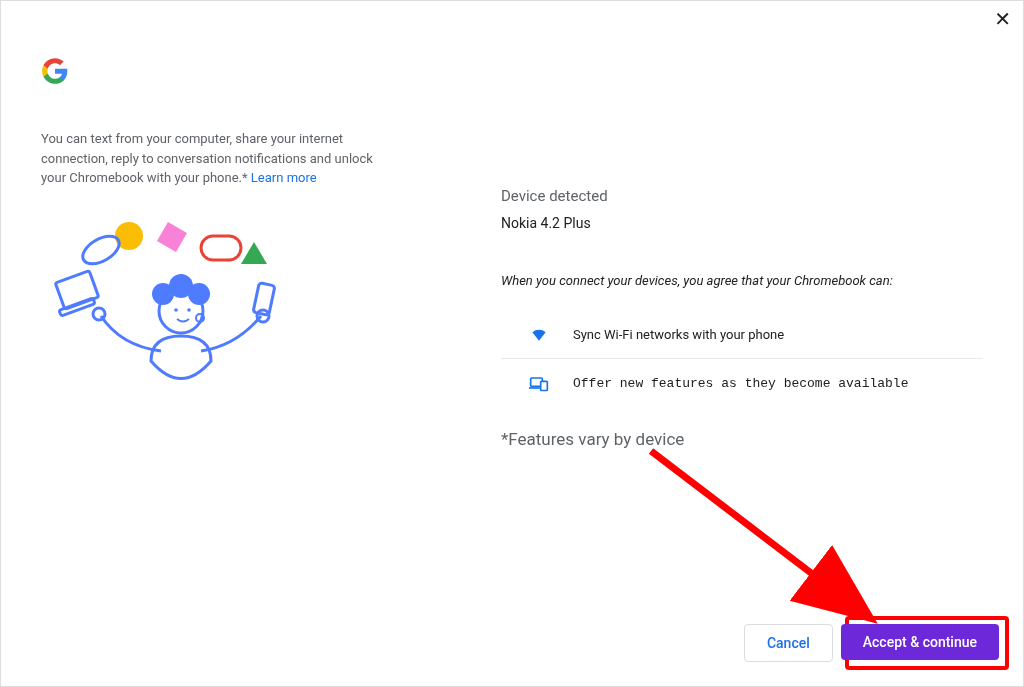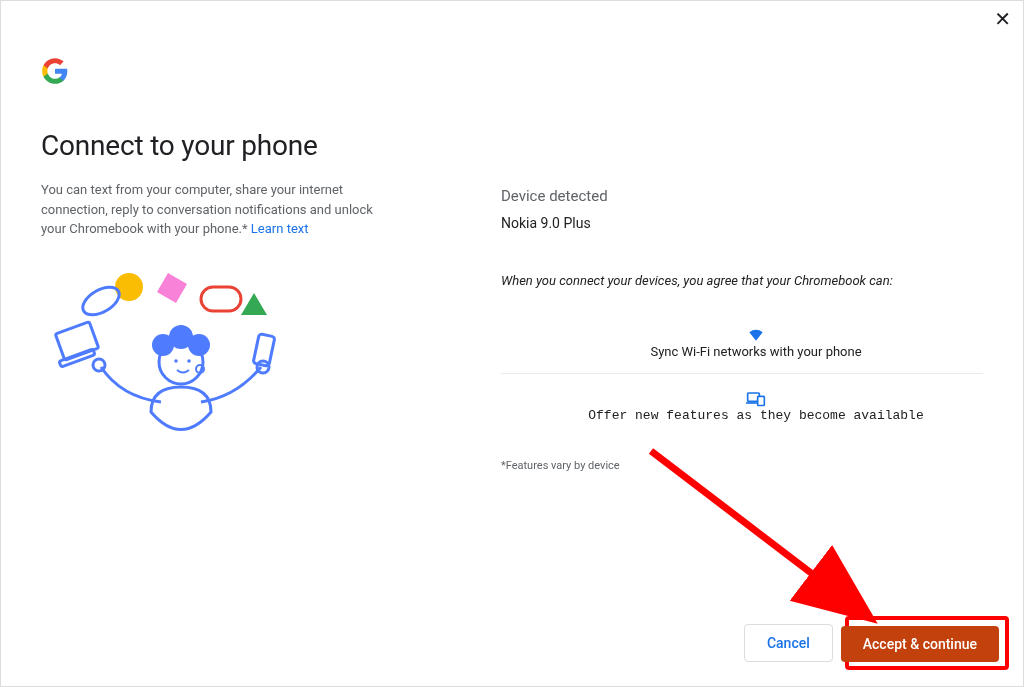--- a/index.html
+++ b/index.html
@@ -77,63 +77,63 @@
       color: #202124;
       margin-bottom: 22px;
       font-style: italic;
     }
     .feature-list {
       border-bottom: none;
     }
     .feature-item {
       display: flex;
       align-items: center;
+      gap: 24px;
       padding: 14px 0 14px 28px;
       border-bottom: 1px solid #e8eaed;
-      flex-direction: column;
     }
     .feature-item:last-of-type { border-bottom: none; font-family: Liberation Mono, monospace; }
     .feature-icon {
       width: 20px;
       height: 20px;
       flex-shrink: 0;
     }
     .feature-text {
       font-size: 13px;
       color: #202124;
     }
     .footnote {
-      font-size: 11px;
+      font-size: 17px;
       color: #5f6368;
       margin-top: 22px;
     }
     .footer {
       position: absolute;
       bottom: 24px;
       right: 24px;
       display: flex;
       gap: 8px;
-      align-items: flex-end;
+      align-items: flex-start;
     }
     .btn {
       font-family: inherit;
       font-size: 14px;
       padding: 10px 22px;
       border-radius: 4px;
       cursor: pointer;
       border: none;
       font-weight: 500;
     }
     .btn-cancel {
       background: #fff;
       color: #1a73e8;
       border: 1px solid #dadce0;
     }
     .btn-primary {
-      background: #c2410c;
+      background: #6d28d9;
       color: #fff;
     }
     .highlight-box {
       position: absolute;
       bottom: 16px;
       right: 14px;
       width: 164px;
       height: 54px;
       border: 4px solid #ff0000;
       border-radius: 4px;
@@ -155,23 +155,22 @@
 
 <div class="content">
   <div class="left-panel">
     <svg class="google-logo" viewBox="0 0 48 48">
       <path fill="#4285F4" d="M45.12 24.5c0-1.56-.14-3.06-.4-4.5H24v8.51h11.84c-.51 2.75-2.06 5.08-4.39 6.64v5.52h7.11c4.16-3.83 6.56-9.47 6.56-16.17z"></path>
       <path fill="#34A853" d="M24 46c5.94 0 10.92-1.97 14.56-5.33l-7.11-5.52c-1.97 1.32-4.49 2.1-7.45 2.1-5.73 0-10.58-3.87-12.31-9.07H4.34v5.7C7.96 41.07 15.4 46 24 46z"></path>
       <path fill="#FBBC05" d="M11.69 28.18C11.25 26.86 11 25.45 11 24s.25-2.86.69-4.18v-5.7H4.34C2.85 17.09 2 20.45 2 24c0 3.55.85 6.91 2.34 9.88l7.35-5.7z"></path>
       <path fill="#EA4335" d="M24 10.75c3.23 0 6.13 1.11 8.41 3.29l6.31-6.31C34.91 4.18 29.93 2 24 2 15.4 2 7.96 6.93 4.34 14.12l7.35 5.7c1.73-5.2 6.58-9.07 12.31-9.07z"></path>
     </svg>
 
-    <h1 class="title">Connect to your phone</h1>
     <p class="subtitle">
-      <span>You can text from your computer, share your internet connection, reply to conversation notifications and unlock your Chromebook with your phone.* </span><a class="learn-more">Learn text</a>
+      <span>You can text from your computer, share your internet connection, reply to conversation notifications and unlock your Chromebook with your phone.* </span><a class="learn-more">Learn more</a>
     </p>
 
     <svg class="illustration" viewBox="0 0 260 180">
 
       <circle cx="88" cy="20" r="14" fill="#fbbc04"></circle>
       <ellipse cx="60" cy="34" rx="20" ry="11" fill="none" stroke="#4f7cff" stroke-width="3" transform="rotate(-30 60 34)"></ellipse>
       <rect x="120" y="10" width="22" height="22" fill="#f882d8" transform="rotate(30 131 21)"></rect>
       <rect x="160" y="20" rx="12" ry="12" width="40" height="24" fill="none" stroke="#ea4335" stroke-width="3"></rect>
       <polygon points="200,48 226,48 213,26" fill="#34a853"></polygon>
 
@@ -197,21 +196,21 @@
       <circle cx="148" cy="94" r="1.8" fill="#4f7cff"></circle>
       <path d="M136 103 Q 142 108 148 103" fill="none" stroke="#4f7cff" stroke-width="2"></path>
 
       <circle cx="58" cy="98" r="6" fill="none" stroke="#4f7cff" stroke-width="3"></circle>
       <circle cx="222" cy="100" r="6" fill="none" stroke="#4f7cff" stroke-width="3"></circle>
     </svg>
   </div>
 
   <div class="right-panel">
     <div class="device-label">Device detected</div>
-    <div class="device-name">Nokia 9.0 Plus</div>
+    <div class="device-name">Nokia 4.2 Plus</div>
 
     <div class="agree-text">When you connect your devices, you agree that your Chromebook can:</div>
 
     <div class="feature-list">
       <div class="feature-item">
         <svg class="feature-icon" viewBox="0 0 24 24">
           <path fill="#1a73e8" d="M12 20 L4 10 C6.5 8 9 7 12 7 C15 7 17.5 8 20 10 Z"></path>
         </svg>
         <span class="feature-text">Sync Wi-Fi networks with your phone</span>
       </div>

